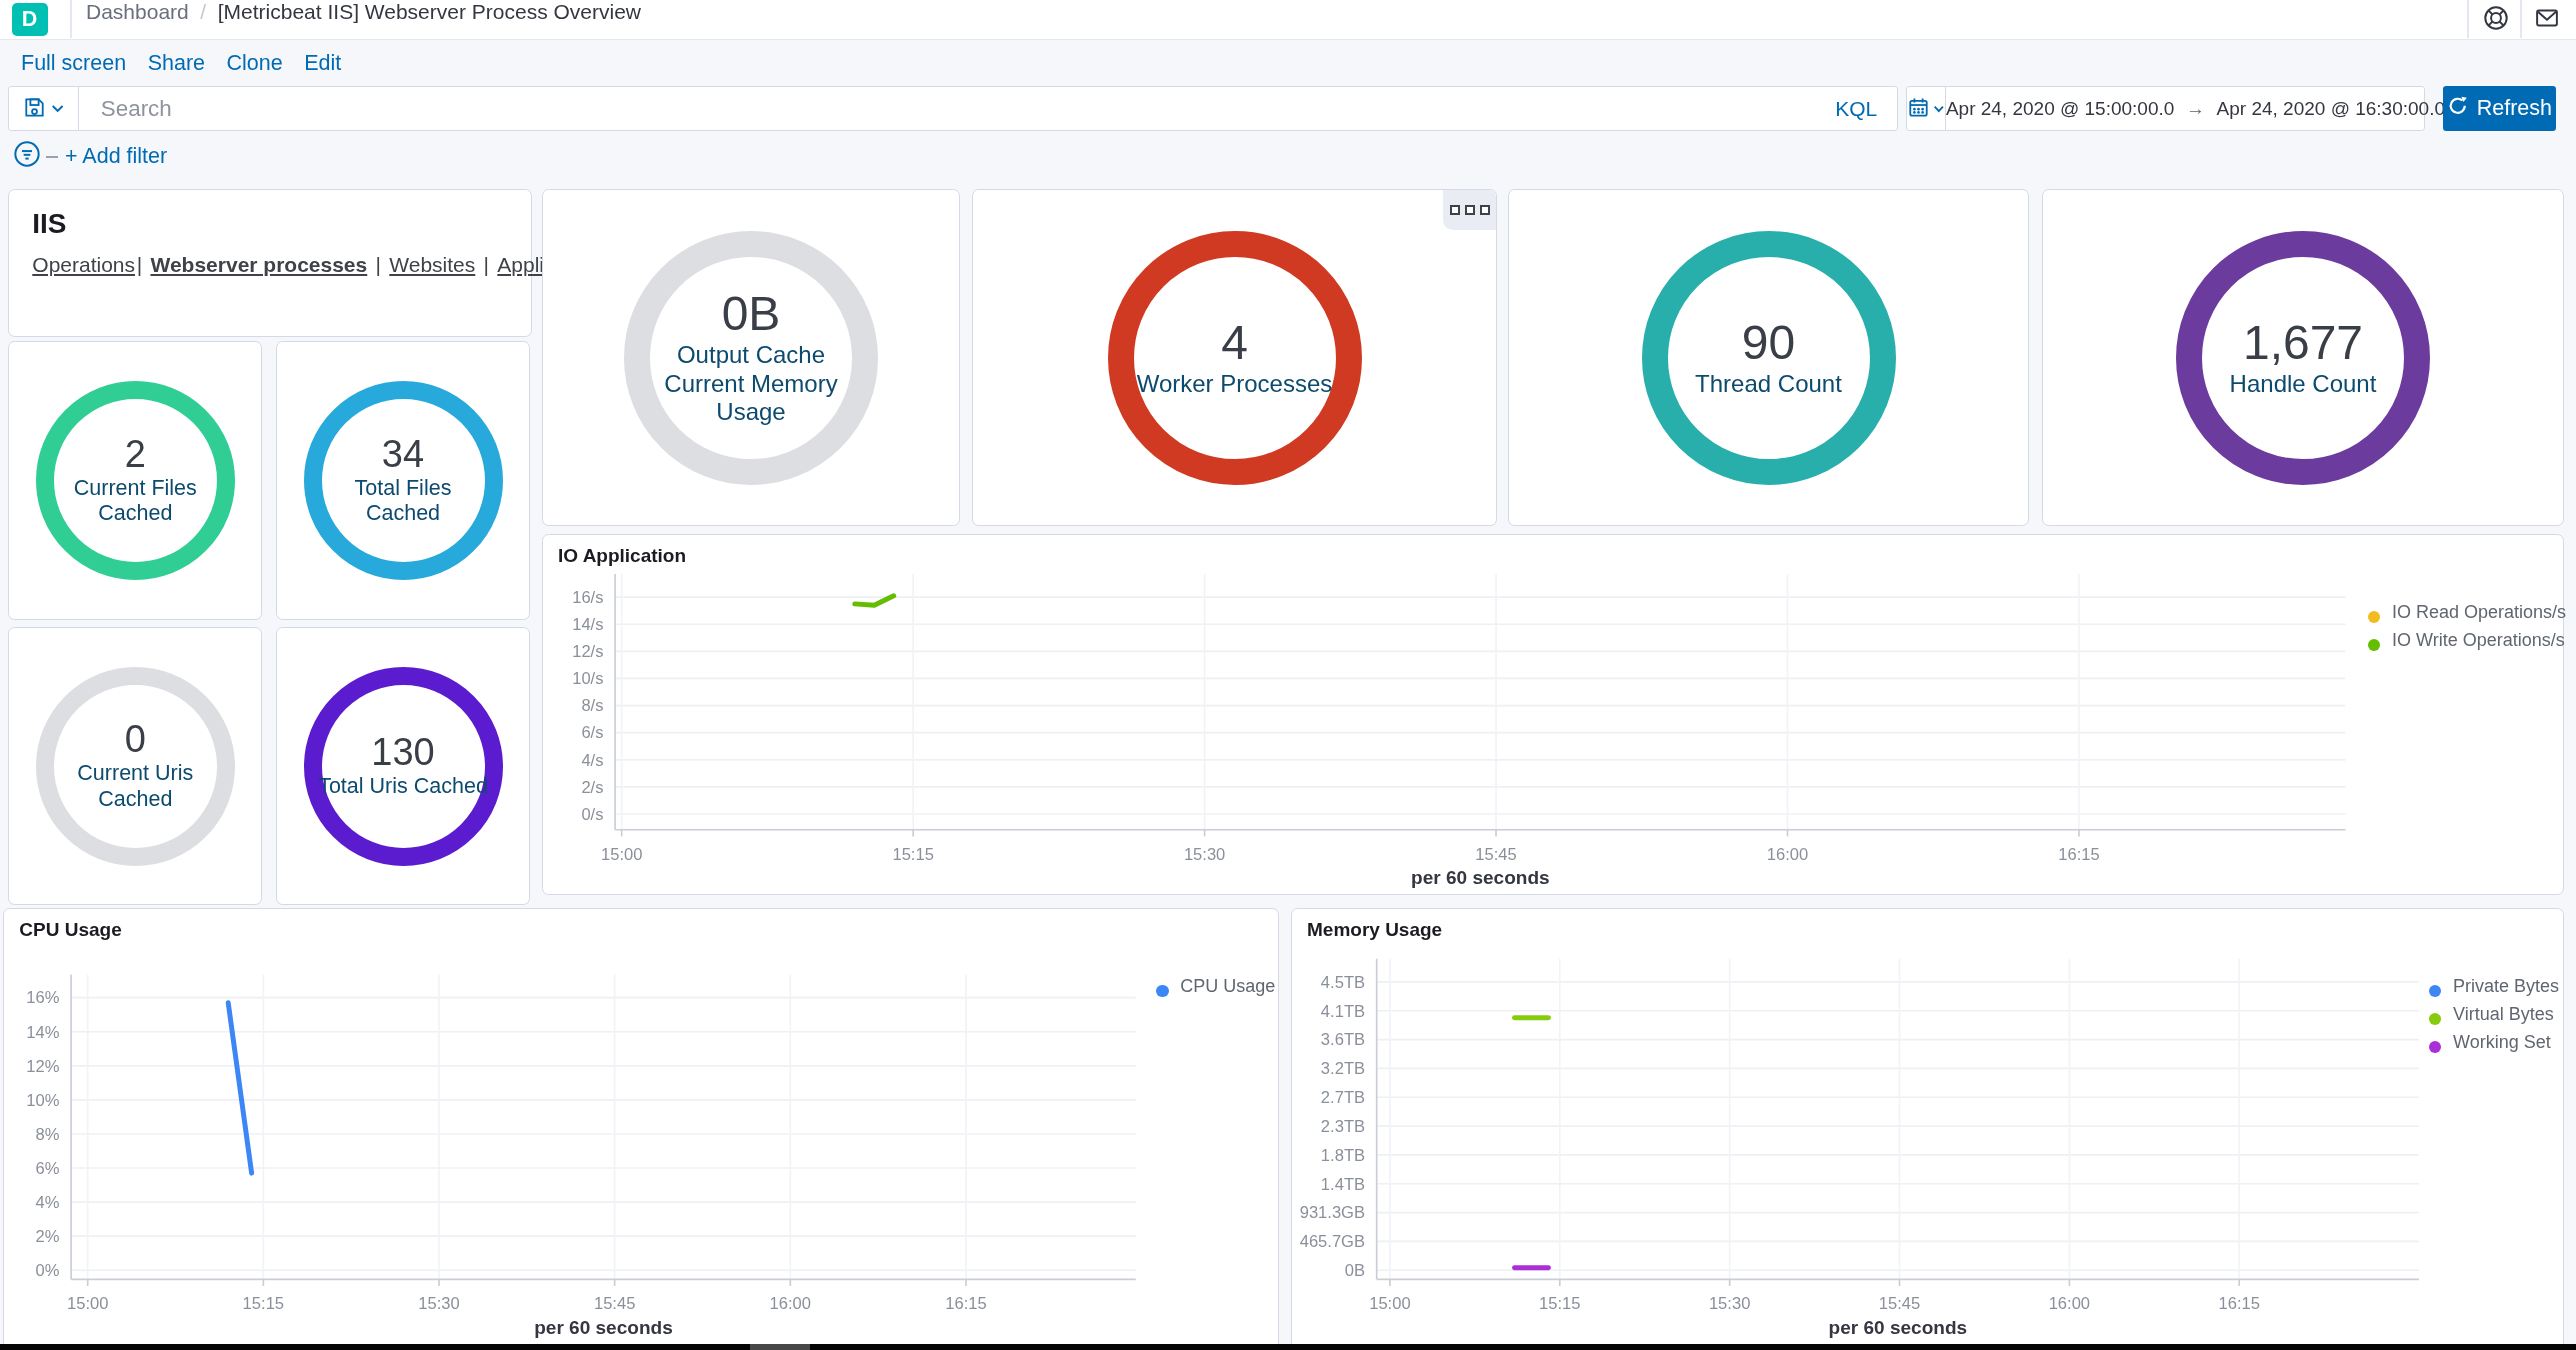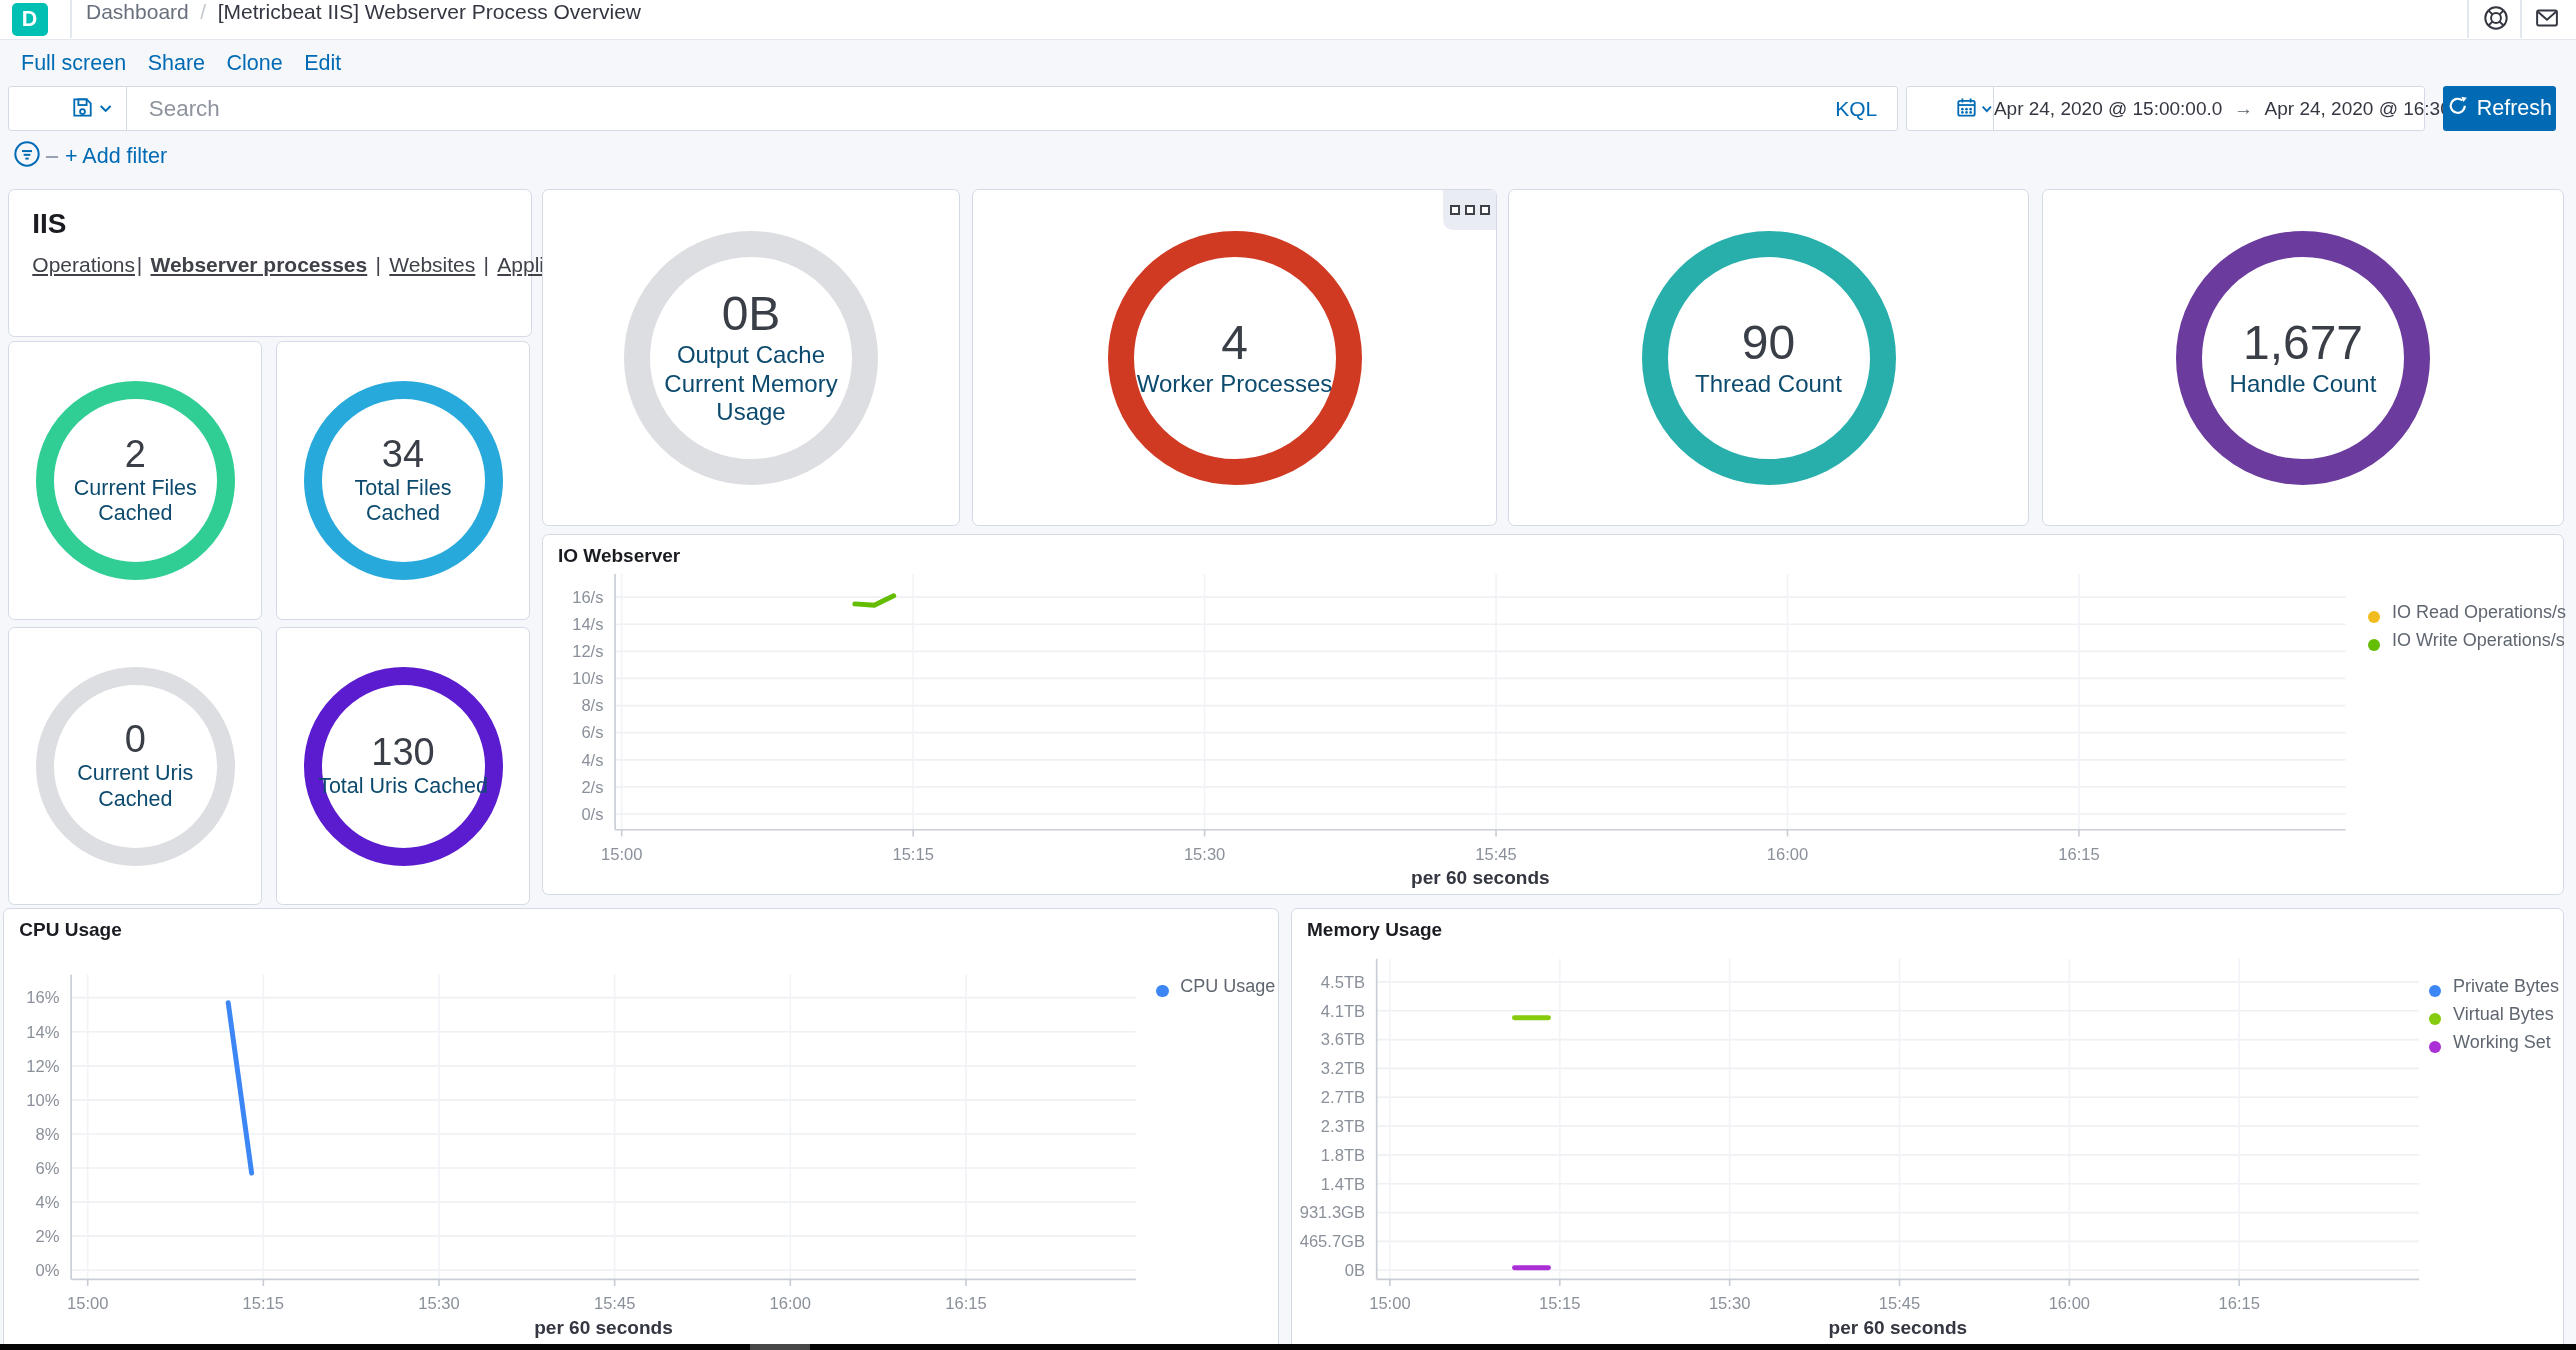--- a/index.html
+++ b/index.html
@@ -19,21 +19,21 @@
   .v-sep { top:0; width:1.7px; height:38px; background:#E3E8EE; }
   #breadcrumbs { left:86px; top:0; height:38px; display:flex; align-items:flex-start; gap:11.6px; font-size:21px; }
   #crumb-section { color:#69707D; cursor:pointer; }
   #crumb-sep { color:#C2C8D0; }
   #crumb-title { color:#343741; }
   .top-icon-btn { top:5.8px; width:28px; height:28px; display:flex; align-items:center; justify-content:center; cursor:pointer; }
 
   #menubar { left:0; top:40px; width:2576px; height:46px; display:flex; align-items:center; padding-left:21px; gap:21.5px; }
   .menu-link { color:#006BB4; font-size:21.5px; text-decoration:none; cursor:pointer; }
 
-  .querybox { top:86px; height:45px; background:#fff; border:1.7px solid #D3DAE6; border-radius:3.3px; display:flex; align-items:stretch;padding-left:48px; }
+  .querybox { top:86px; height:45px; background:#fff; border:1.7px solid #D3DAE6; border-radius:3.3px; display:flex; align-items:stretch; }
   #searchbox { left:8.3px; width:1890px; }
   #save-seg { width:70px; border-right:1.7px solid #D3DAE6; display:flex; align-items:center; justify-content:center; gap:5px; cursor:pointer; }
   #search-input { flex:1; border:none; outline:none; font-size:22.4px; padding-left:21.5px; color:#343741; background:transparent;
                   font-family:"Liberation Sans","DejaVu Sans",sans-serif; }
   #search-input::placeholder { color:#8E939D; opacity:1; }
   #kql-btn { align-self:center; margin-right:20px; color:#006BB4; font-size:21px; cursor:pointer; }
   #datebox { left:1906px; width:519px; }
   #cal-seg { width:55px; border-right:1.7px solid #D3DAE6; display:flex; align-items:center; justify-content:center; gap:3.3px; cursor:pointer; }
   #date-range { flex:1; display:flex; align-items:center; justify-content:center; gap:11.6px; font-size:19px; color:#343741; }
   .date-text { cursor:pointer; white-space:nowrap; }
@@ -291,21 +291,21 @@
 <div class="panel gauge-panel" style="left:2042px;top:189px;width:522px;height:337px">
   <div class="ring large" style="border-color: rgb(107, 60, 158);">
     <div class="g-value">1,677</div>
     <div class="g-label">
         <div>Handle Count</div>
       </div>
   </div>
 </div>
 
 <div class="panel" style="left:542px;top:534px;width:2022px;height:361px">
-  <div class="chart-title">IO Webserver</div>
+  <div class="chart-title">IO Application</div>
   <div class="chart-host" id="chart-io"><svg width="2022" height="361" viewBox="0 0 2440 436">
         <line x1="86" y1="337" x2="2176" y2="337" stroke="#EEF0F4" stroke-width="2"></line>
         <text x="72" y="344" text-anchor="end" fill="#8A909A" font-size="20">0/s</text>
         <line x1="86" y1="304.25" x2="2176" y2="304.25" stroke="#EEF0F4" stroke-width="2"></line>
         <text x="72" y="311.25" text-anchor="end" fill="#8A909A" font-size="20">2/s</text>
         <line x1="86" y1="271.5" x2="2176" y2="271.5" stroke="#EEF0F4" stroke-width="2"></line>
         <text x="72" y="278.5" text-anchor="end" fill="#8A909A" font-size="20">4/s</text>
         <line x1="86" y1="238.75" x2="2176" y2="238.75" stroke="#EEF0F4" stroke-width="2"></line>
         <text x="72" y="245.75" text-anchor="end" fill="#8A909A" font-size="20">6/s</text>
         <line x1="86" y1="206" x2="2176" y2="206" stroke="#EEF0F4" stroke-width="2"></line>

